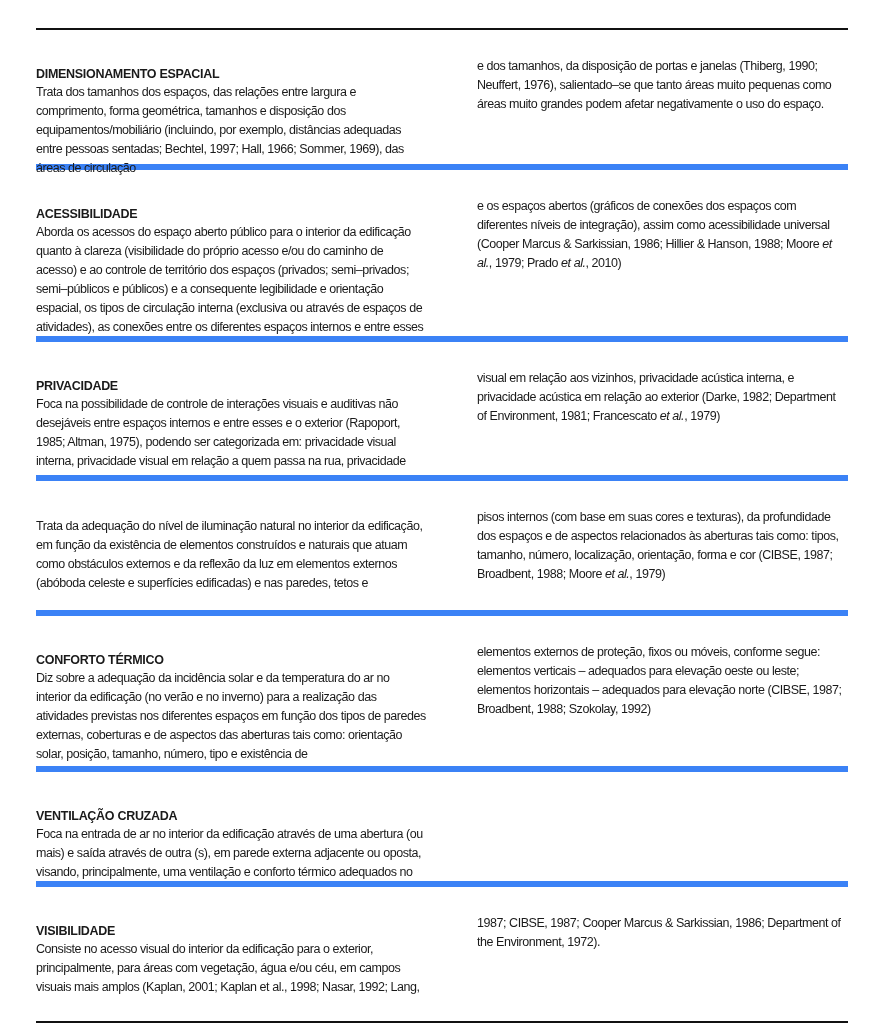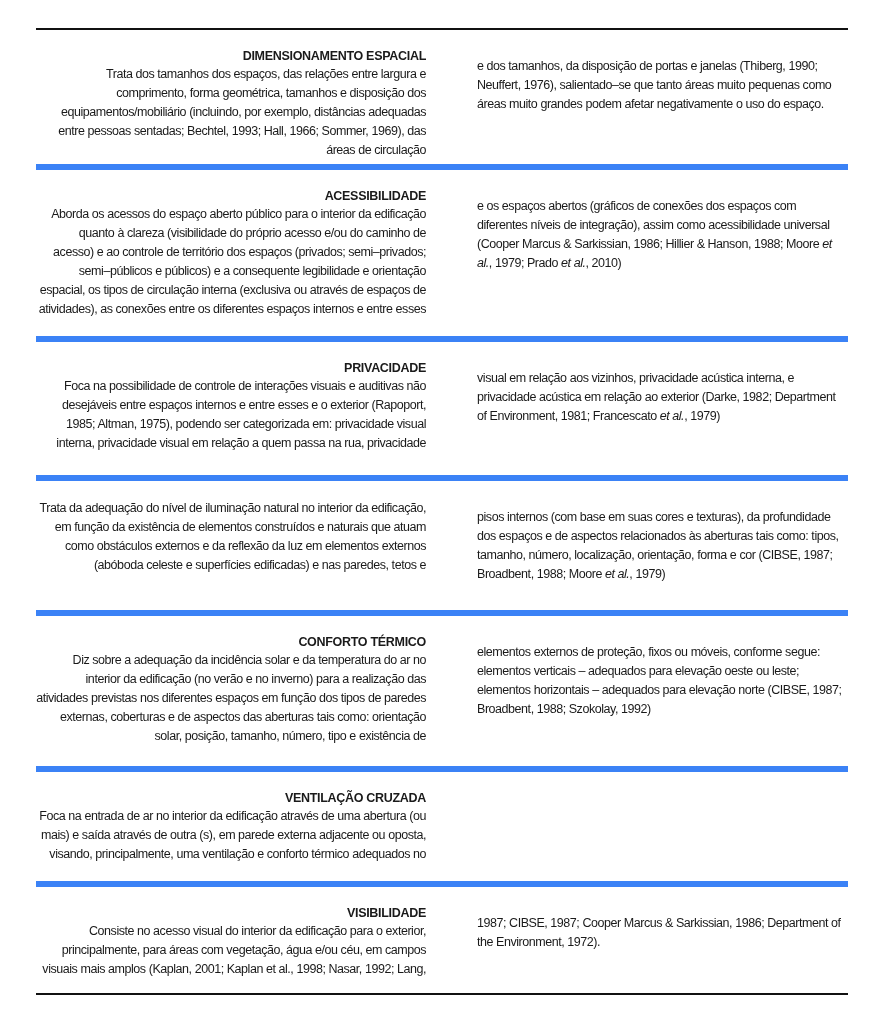--- a/index.html
+++ b/index.html
@@ -9,40 +9,40 @@
     color: #1a1a1a;
   }
   .table {
     position: absolute; left: 36px; top: 28px; width: 812px;
     border-top: 2px solid #111; border-bottom: 2px solid #111;
   }
   .row {
     display: flex; border-top: 6px solid #3b82f6; box-sizing: border-box;
   }
   .row:first-child { border-top: none; }
-  .col-left { width: 390px; padding-top: 18px; box-sizing: border-box; text-align: right; }
+  .col-left { width: 390px; padding-top: 36px; box-sizing: border-box; }
   .col-right { width: 371px; margin-left: 51px; padding-top: 27px; box-sizing: border-box; }
   .term {
     font-weight: bold; font-size: 12.5px; letter-spacing: -0.3px;
     line-height: 17px; margin: 0; text-transform: uppercase;
   }
   .text {
     font-size: 12.5px; line-height: 19px; letter-spacing: -0.45px;
     margin: 0; transform-origin: left top;
   }
   .text i { font-style: italic; }
 </style>
 </head>
 <body>
 
 <div class="table">
   <div class="row" style="height:134px">
     <div class="col-left">
       <p class="term">DIMENSIONAMENTO ESPACIAL</p>
-      <p class="text">Trata dos tamanhos dos espaços, das relações entre largura e comprimento, forma geométrica, tamanhos e disposição dos equipamentos/mobiliário (incluindo, por exemplo, distâncias adequadas entre pessoas sentadas; Bechtel, 1993; Hall, 1966; Sommer, 1969), das áreas de circulação</p>
+      <p class="text">Trata dos tamanhos dos espaços, das relações entre largura e comprimento, forma geométrica, tamanhos e disposição dos equipamentos/mobiliário (incluindo, por exemplo, distâncias adequadas entre pessoas sentadas; Bechtel, 1997; Hall, 1966; Sommer, 1969), das áreas de circulação</p>
     </div>
     <div class="col-right">
       <p class="text">e dos tamanhos, da disposição de portas e janelas (Thiberg, 1990; Neuffert, 1976), salientado–se que tanto áreas muito pequenas como áreas muito grandes podem afetar negativamente o uso do espaço.</p>
     </div>
   </div>
 
   <div class="row" style="height:172px">
     <div class="col-left">
       <p class="term">ACESSIBILIDADE</p>
       <p class="text">Aborda os acessos do espaço aberto público para o interior da edificação quanto à clareza (visibilidade do próprio acesso e/ou do caminho de acesso) e ao controle de território dos espaços (privados; semi–privados; semi–públicos e públicos) e a consequente legibilidade e orientação espacial, os tipos de circulação interna (exclusiva ou através de espaços de atividades), as conexões entre os diferentes espaços internos e entre esses</p>
@@ -81,21 +81,21 @@
     </div>
   </div>
 
   <div class="row" style="height:115px">
     <div class="col-left">
       <p class="term">VENTILAÇÃO CRUZADA</p>
       <p class="text">Foca na entrada de ar no interior da edificação através de uma abertura (ou mais) e saída através de outra (s), em parede externa adjacente ou oposta, visando, principalmente, uma ventilação e conforto térmico adequados no</p>
     </div>
   </div>
 
-  <div class="row" style="height:112px">
+  <div class="row" style="height:140px">
     <div class="col-left">
       <p class="term">VISIBILIDADE</p>
       <p class="text">Consiste no acesso visual do interior da edificação para o exterior, principalmente, para áreas com vegetação, água e/ou céu, em campos visuais mais amplos (Kaplan, 2001; Kaplan et al., 1998; Nasar, 1992; Lang,</p>
     </div>
     <div class="col-right">
       <p class="text">1987; CIBSE, 1987; Cooper Marcus &amp; Sarkissian, 1986; Department of the Environment, 1972).</p>
     </div>
   </div>
 </div>
 

